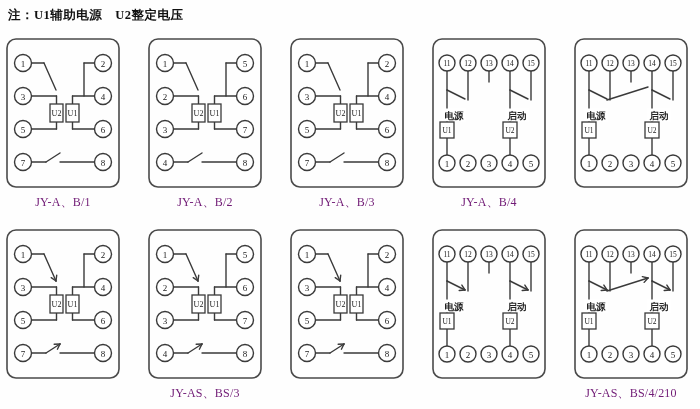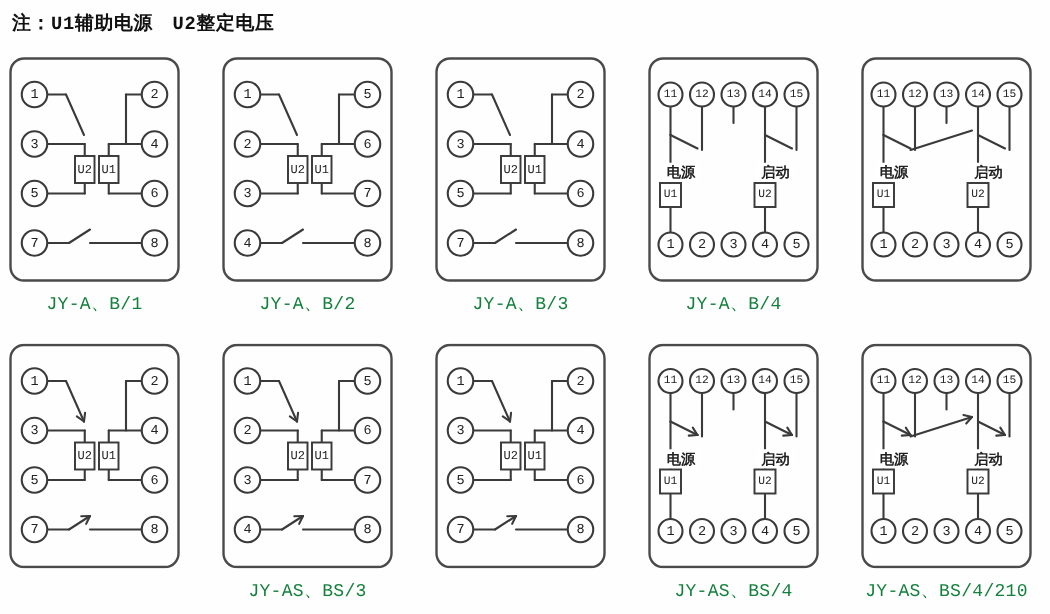--- a/index.html
+++ b/index.html
@@ -1,23 +1,23 @@
 <!DOCTYPE html>
 <html><head>
 <meta charset="utf-8">
 <style>
   html,body{margin:0;padding:0;background:#fefefe;}
   .page{position:relative;width:700px;height:409px;background:#fefefe;overflow:hidden;
-        font-family:Liberation Mono, monospace;color:#111;}
+        font-family:Liberation Serif, serif;color:#111;}
   .note{position:absolute;left:8px;top:7px;font-size:12.5px;font-weight:bold;letter-spacing:0.5px;}
   .grid{position:absolute;left:6px;top:38px;display:grid;
         grid-template-columns:repeat(5,114px);column-gap:28px;row-gap:18px;}
   figure.card{margin:0;width:114px;text-align:center;}
   svg.diag{width:114px;height:150px;display:block;}
-  figcaption.cap{font-size:12px;margin-top:6px;color:#15803d;letter-spacing:0.2px;white-space:nowrap;}
+  figcaption.cap{font-size:12px;margin-top:6px;color:#701a75;letter-spacing:0.2px;white-space:nowrap;}
   .frame{fill:none;stroke:#4a4a4a;stroke-width:1.6;}
   .wire{stroke:#3a3a3a;stroke-width:1.4;stroke-linecap:round;fill:none;}
   .term{fill:#fff;stroke:#3a3a3a;stroke-width:1.4;}
   .ub{fill:#fff;stroke:#3a3a3a;stroke-width:1.3;}
   .lblbg{fill:#fff;}
   .tnum{fill:#222;text-anchor:middle;dominant-baseline:central;}
   .lbl{fill:#222;text-anchor:middle;dominant-baseline:central;font-weight:bold;}
 </style>
 </head>
 <body>
@@ -412,21 +412,20 @@
           <text x="15" y="125.5" class="tnum" font-size="9">1</text>
           <circle cx="36" cy="125" r="8" class="term"></circle>
           <text x="36" y="125.5" class="tnum" font-size="9">2</text>
           <circle cx="57" cy="125" r="8" class="term"></circle>
           <text x="57" y="125.5" class="tnum" font-size="9">3</text>
           <circle cx="78" cy="125" r="8" class="term"></circle>
           <text x="78" y="125.5" class="tnum" font-size="9">4</text>
           <circle cx="99" cy="125" r="8" class="term"></circle>
           <text x="99" y="125.5" class="tnum" font-size="9">5</text>
         </svg>
-      <figcaption class="cap">JY-AS、BS/4</figcaption>
     </figure>
     <figure class="card">
       <svg class="diag" viewBox="0 0 114 150">
           <rect x="1" y="1" width="112" height="148" rx="9" class="frame"></rect>
           <line x1="15" y1="33" x2="15" y2="52" class="wire"></line>
           <line x1="15" y1="52" x2="33" y2="61" class="wire"></line>
           <line x1="33" y1="61" x2="27.186223258500547" y2="61.44721359549996" class="wire"></line>
           <line x1="33" y1="61" x2="29.869504831500294" y2="56.08065044950047" class="wire"></line>
           <line x1="36" y1="33" x2="36" y2="62" class="wire"></line>
           <line x1="57" y1="33" x2="57" y2="44" class="wire"></line>

